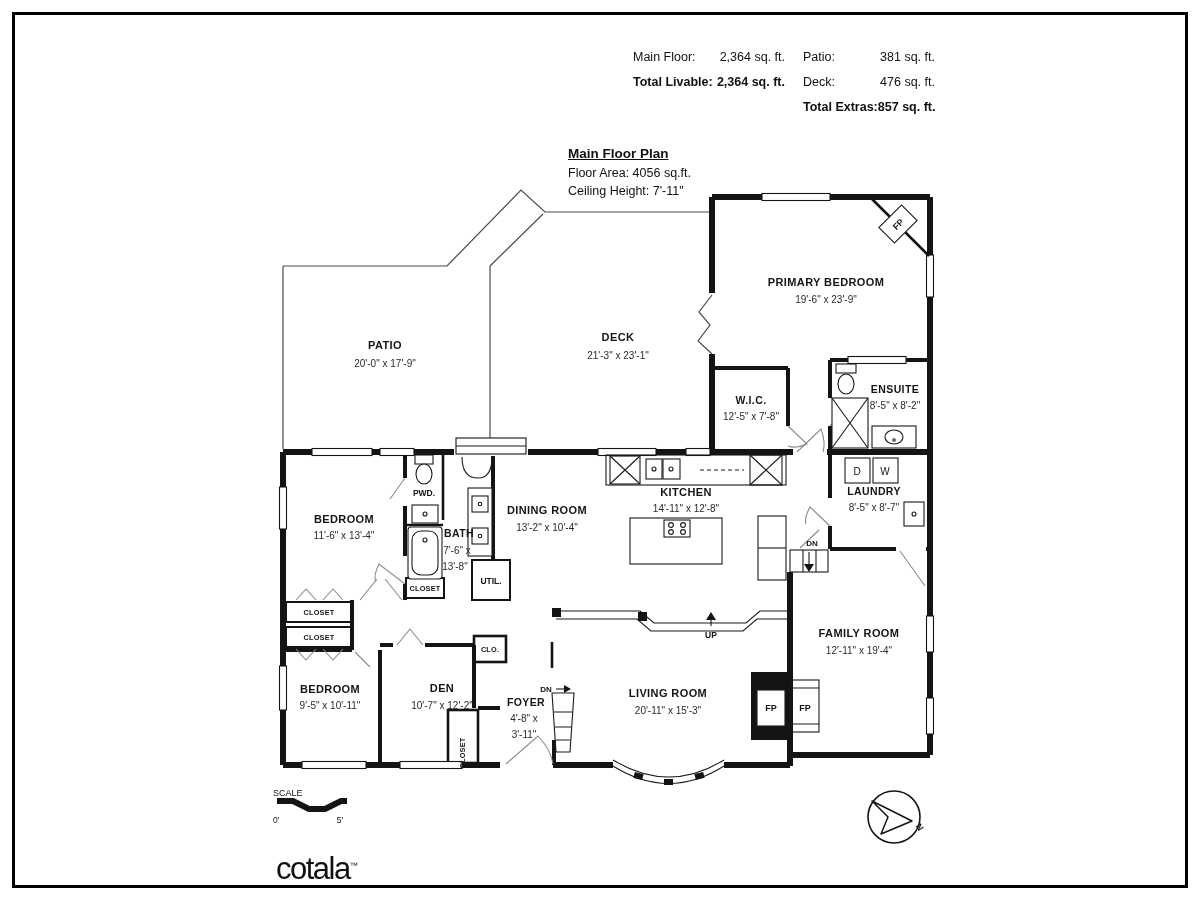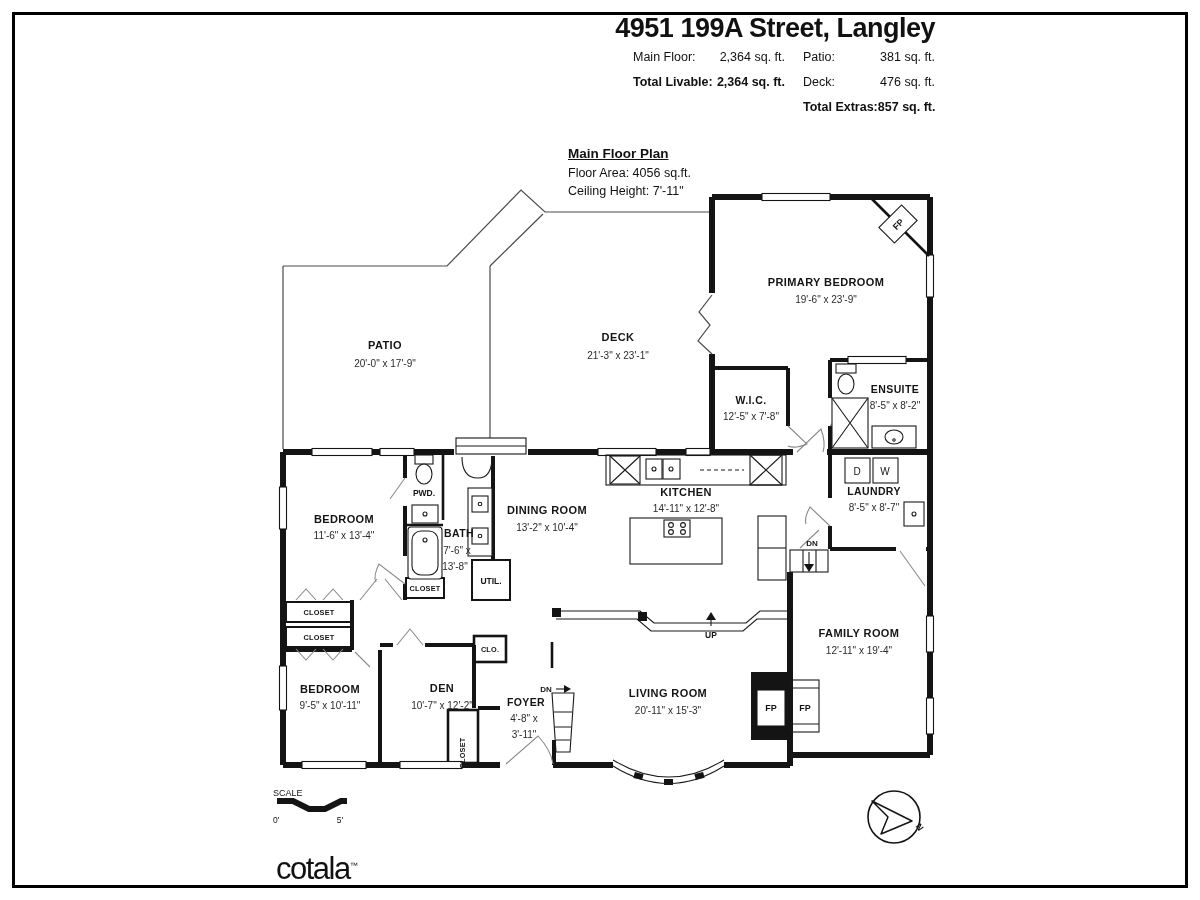--- a/index.html
+++ b/index.html
@@ -35,21 +35,20 @@
   .t7{font-size:7.3px;font-weight:700;text-anchor:middle;letter-spacing:.2px;}
   .t9{font-size:9px;font-weight:700;text-anchor:middle;}
   .t10{font-size:10px;text-anchor:middle;}
 </style>
 </head>
 <body>
 
 <div class="page">
   <div class="frame"></div>
 
-  <div class="title">4951 199A Street, Langley</div>
 
   <div class="stats">
     <div class="col col1">
       <div class="srow">
         <span>Main Floor:</span>
         <span>2,364 sq. ft.</span>
       </div>
       <div class="srow bold">
         <span>Total Livable:</span>
         <span>2,364 sq. ft.</span>

